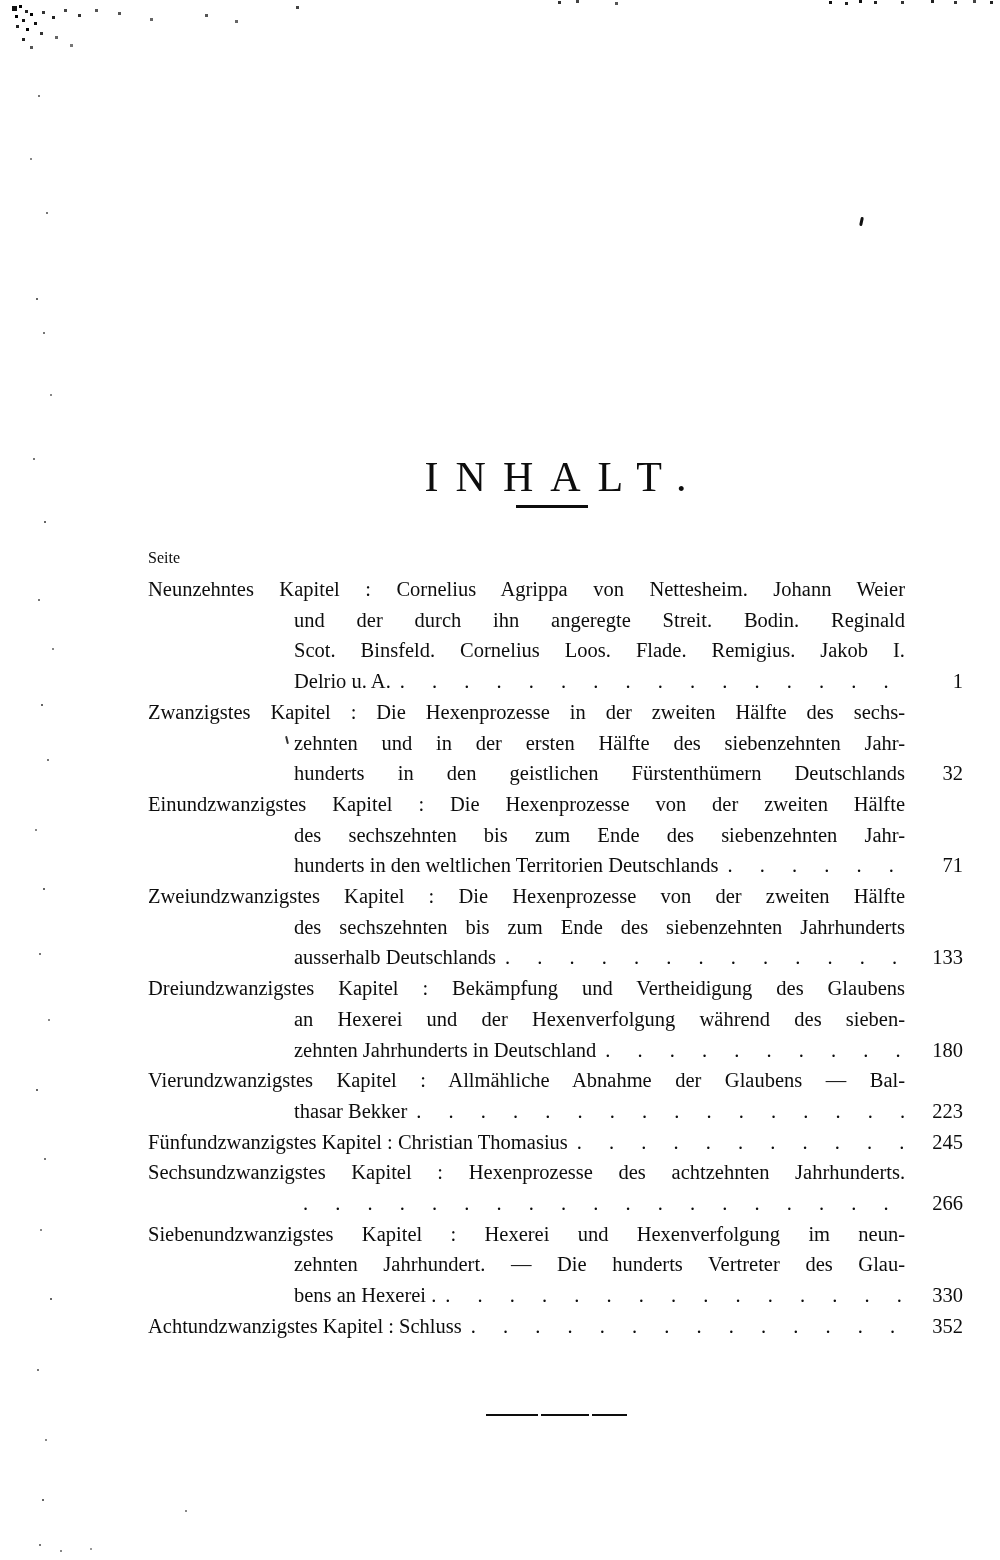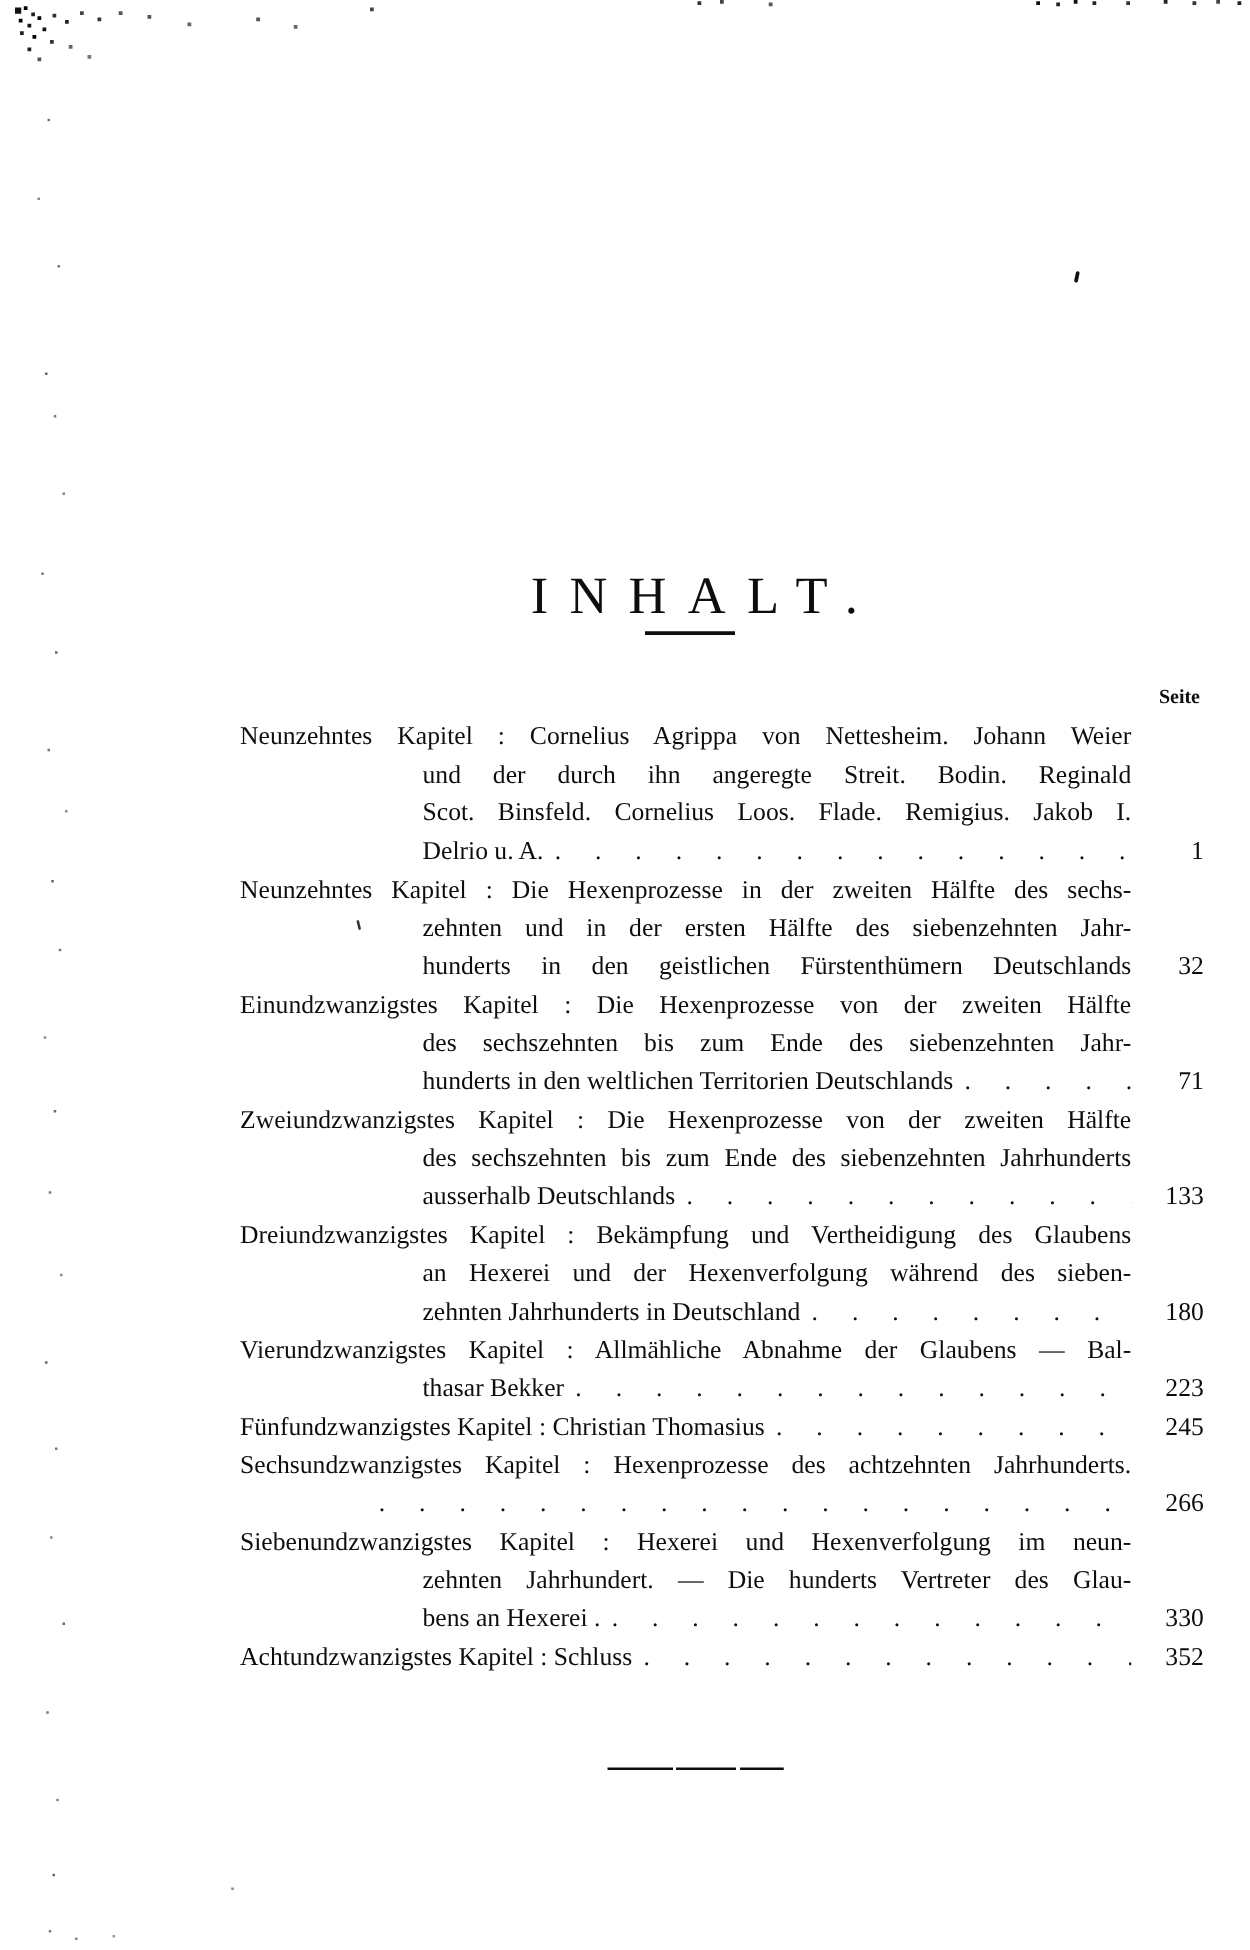--- a/index.html
+++ b/index.html
@@ -24,33 +24,33 @@
   }
   .title-rule{
     position:absolute;
     top:505px;left:516px;
     width:72px;height:3px;
     background:#0d0d0d;
   }
   .col-header{
     position:absolute;
     top:549px;left:148px;width:812px;
-    text-align:right;
+    text-align:left;
     font-size:16px;
-    font-weight:700;
+    font-weight:400;
   }
   .toc{
     position:absolute;
     top:574px;left:148px;width:815px;
     font-size:20.5px;
     line-height:30.7px;
   }
   .line{display:flex;align-items:baseline;}
   .line.indent{padding-left:146px;align-items:flex-end;}
-  .txt{white-space:nowrap;margin-left:44px;}
+  .txt{white-space:nowrap;}
   .line.justify .txt{
     flex:1 1 auto;
     white-space:normal;
     text-align:justify;
     text-align-last:justify;
   }
   .dots{
     flex:1 1 auto;
     overflow:hidden;
     white-space:nowrap;
@@ -140,21 +140,21 @@
           <div class="pg"></div>
         </div>
         <div class="line indent">
           <div class="txt">Delrio u. A.</div>
           <div class="dots">. . . . . . . . . . . . . . . . . . . . . . . . . . . . . . . . . . . . . . . .</div>
           <div class="pg">1</div>
         </div>
       </div>
       <div class="entry">
         <div class="line justify">
-          <div class="txt">Neunzehntes Kapitel :  Die Hexenprozesse in der zweiten Hälfte des sechs-</div>
+          <div class="txt">Zwanzigstes Kapitel :  Die Hexenprozesse in der zweiten Hälfte des sechs-</div>
           <div class="pg"></div>
         </div>
         <div class="line indent justify">
           <div class="txt">zehnten und in der ersten Hälfte des siebenzehnten Jahr-</div>
           <div class="pg"></div>
         </div>
         <div class="line indent justify">
           <div class="txt">hunderts in den geistlichen Fürstenthümern Deutschlands</div>
           <div class="pg">32</div>
         </div>

